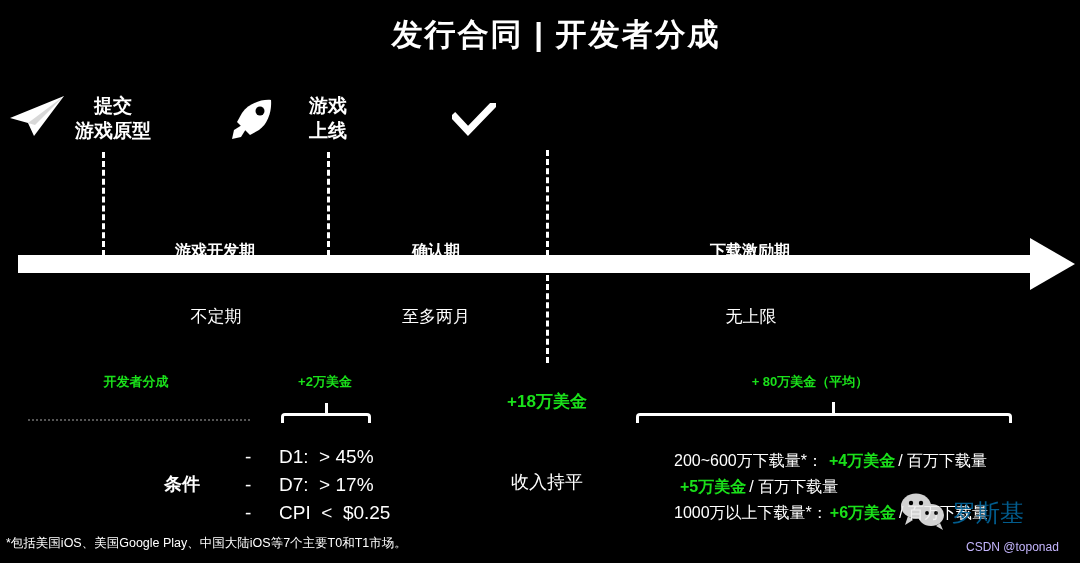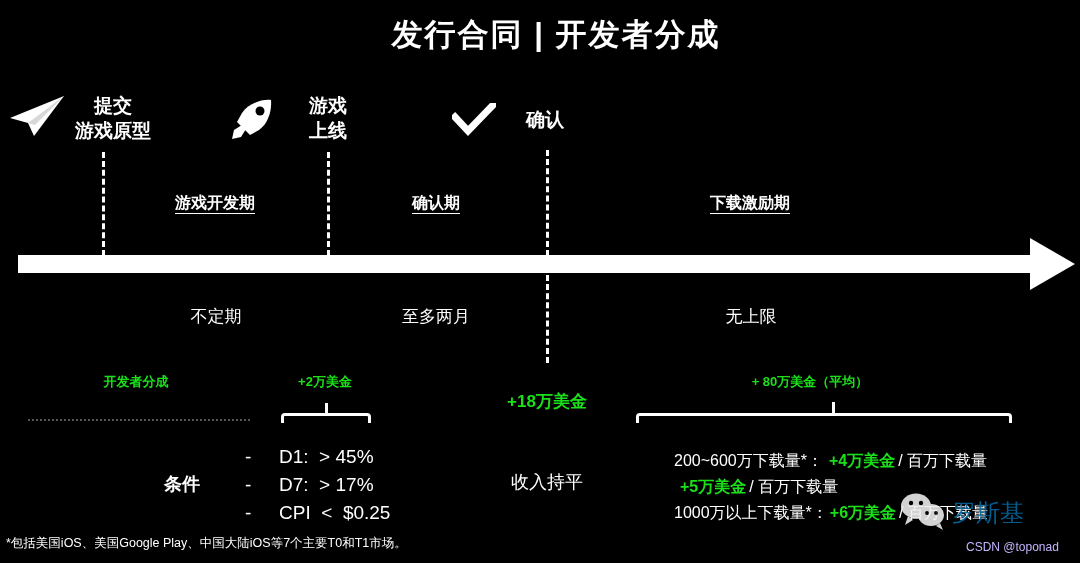--- a/index.html
+++ b/index.html
@@ -15,21 +15,21 @@
 
   
   .ms-label{text-align:center;font-size:19px;font-weight:bold;line-height:25px;color:#fff;}
   .ms-icon{color:#fff;}
 
   
   .dash{position:absolute;width:0;border-left:3px dashed #fff;}
 
   
   .phase{font-size:16px;font-weight:bold;color:#fff;text-decoration:underline;
-         text-underline-offset:5px;text-align:center;white-space:nowrap;}
+         text-underline-offset:5px;text-align:center;white-space:nowrap;margin-top:48px;}
 
   
   .dur{font-size:17px;color:#fff;text-align:center;white-space:nowrap;}
 
   
   #bar{left:18px;top:255px;width:1020px;height:18px;background:#fff;}
   #arrow{left:1030px;top:238px;width:0;height:0;
          border-top:26px solid transparent;border-bottom:26px solid transparent;
          border-left:45px solid #fff;}
 
@@ -97,23 +97,20 @@
   <div class="abs ms-label" style="left:268px;top:93px;width:120px;">
     <div>游戏</div>
     <div>上线</div>
   </div>
   <div class="dash" style="left:327px;top:152px;height:104px;"></div>
 
   <div class="abs ms-icon" style="left:452px;top:103px;">
     <svg width="44" height="34" viewBox="0 0 44 34">
       <path d="M3 14 L16 28 L41 2" stroke="#fff" stroke-width="7" fill="none" stroke-linecap="square"></path>
     </svg>
-  </div>
-  <div class="abs ms-label" style="left:490px;top:107px;width:110px;">
-    <div>确认</div>
   </div>
   <div class="dash" style="left:546px;top:150px;height:106px;"></div>
   <div class="dash" style="left:546px;top:275px;height:88px;"></div>
 
   <div class="abs phase" style="left:145px;top:193px;width:140px;">游戏开发期</div>
   <div class="abs phase" style="left:380px;top:193px;width:112px;">确认期</div>
   <div class="abs phase" style="left:680px;top:193px;width:140px;">下载激励期</div>
 
   <div class="abs" id="bar"></div>
   <div class="abs" id="arrow"></div>

